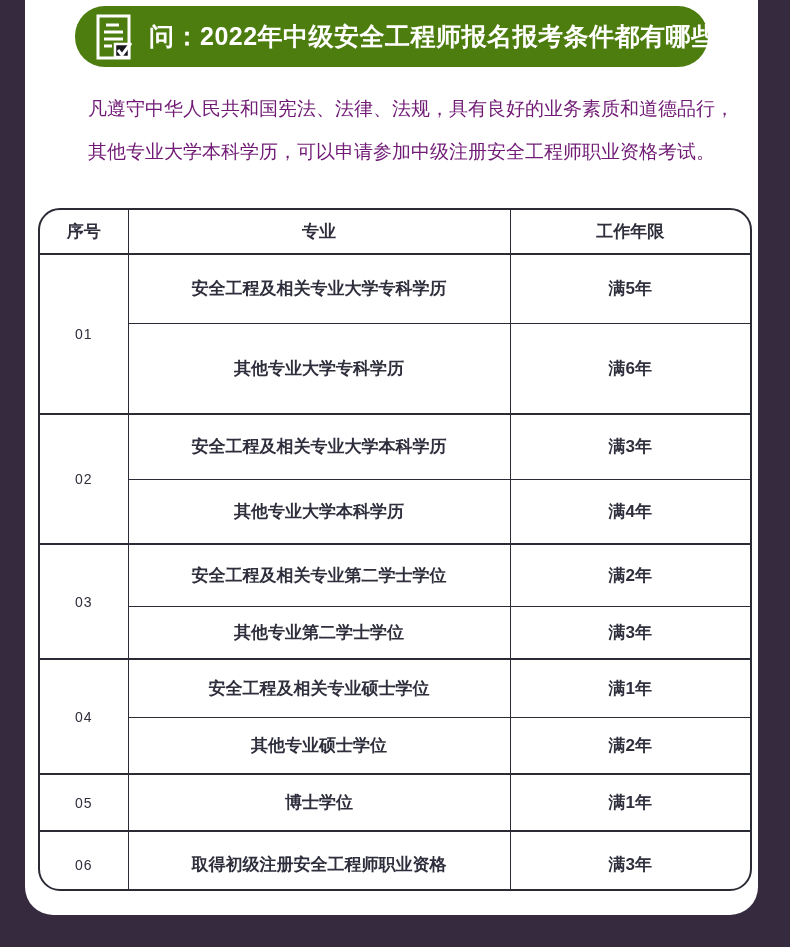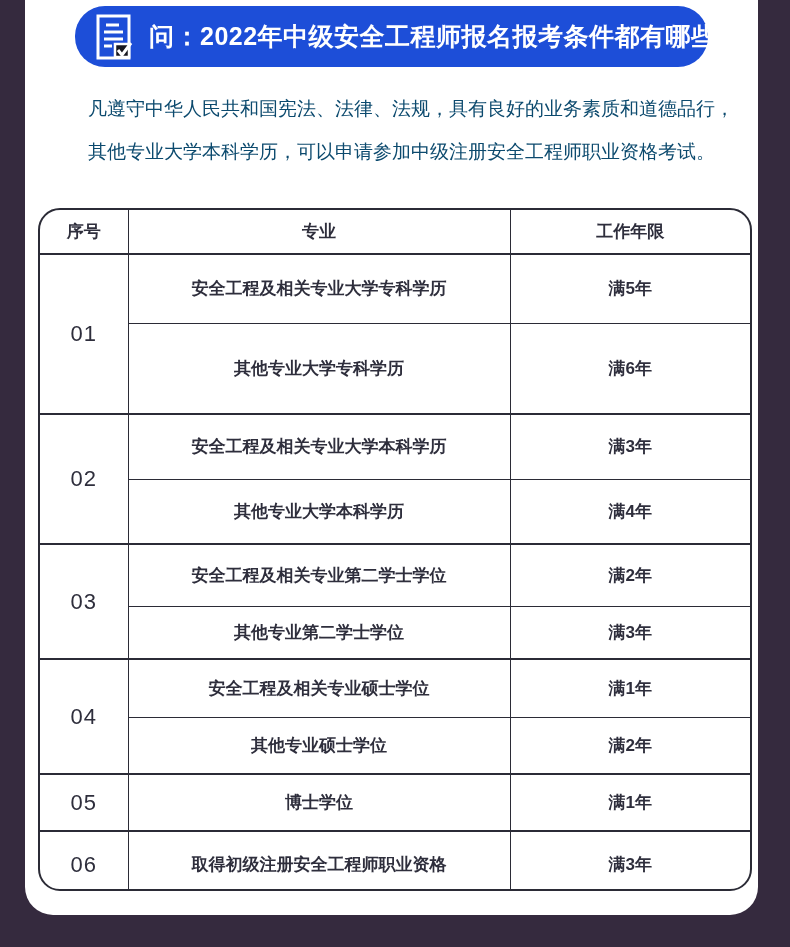--- a/index.html
+++ b/index.html
@@ -14,41 +14,41 @@
     position: absolute;
     left: 25px; top: 0;
     width: 733px; height: 915px;
     background: #FFFFFF;
     border-radius: 0 0 28px 28px;
   }
   .pill {
     position: absolute;
     left: 50px; top: 6px;
     width: 633px; height: 61px;
-    background: #1d4ed8;
+    background: #4d7c0f;
     border-radius: 30px;
     display: flex;
     align-items: center;
     gap: 13px;
     padding-left: 19px;
     box-sizing: border-box;
   }
   .pill-icon { flex: 0 0 auto; display: flex; align-items: center; }
   .pill-title {
     color: #FFFFFF;
     font-size: 25px;
     font-weight: 700;
     letter-spacing: 0.5px;
     white-space: nowrap;
   }
   .intro {
     position: absolute;
     left: 63px; top: 87px;
     width: 624px;
-    color: #0c4a6e;
+    color: #701a75;
     font-size: 19px;
     font-weight: 500;
   }
   .intro-line {
     height: 43px;
     line-height: 43px;
     text-align: justify;
     white-space: nowrap;
   }
   .table-wrap {
@@ -73,21 +73,21 @@
     color: #2E2E3C;
     font-size: 17px;
     font-weight: 600;
     padding: 4px;
   }
   thead th { border-bottom-width: 2px; border-top: none; font-weight: 600; }
   td.gt { border-top-width: 2px; }           
   .bl0 { border-left: none; }
   .br0 { border-right: none; }
   .bb0 { border-bottom: none; }
-  td.num { font-weight: 500; font-size: 22px; letter-spacing: 1px; }
+  td.num { font-weight: 500; font-size: 14px; letter-spacing: 1px; }
 </style>
 </head>
 <body>
 
 <div class="panel">
 
   <div class="pill">
     <span class="pill-icon">
       <svg width="42" height="48" viewBox="0 0 42 48" fill="none" xmlns="http://www.w3.org/2000/svg">
         <rect x="4" y="3" width="31" height="42" stroke="#FFFFFF" stroke-width="3" fill="none"></rect>

